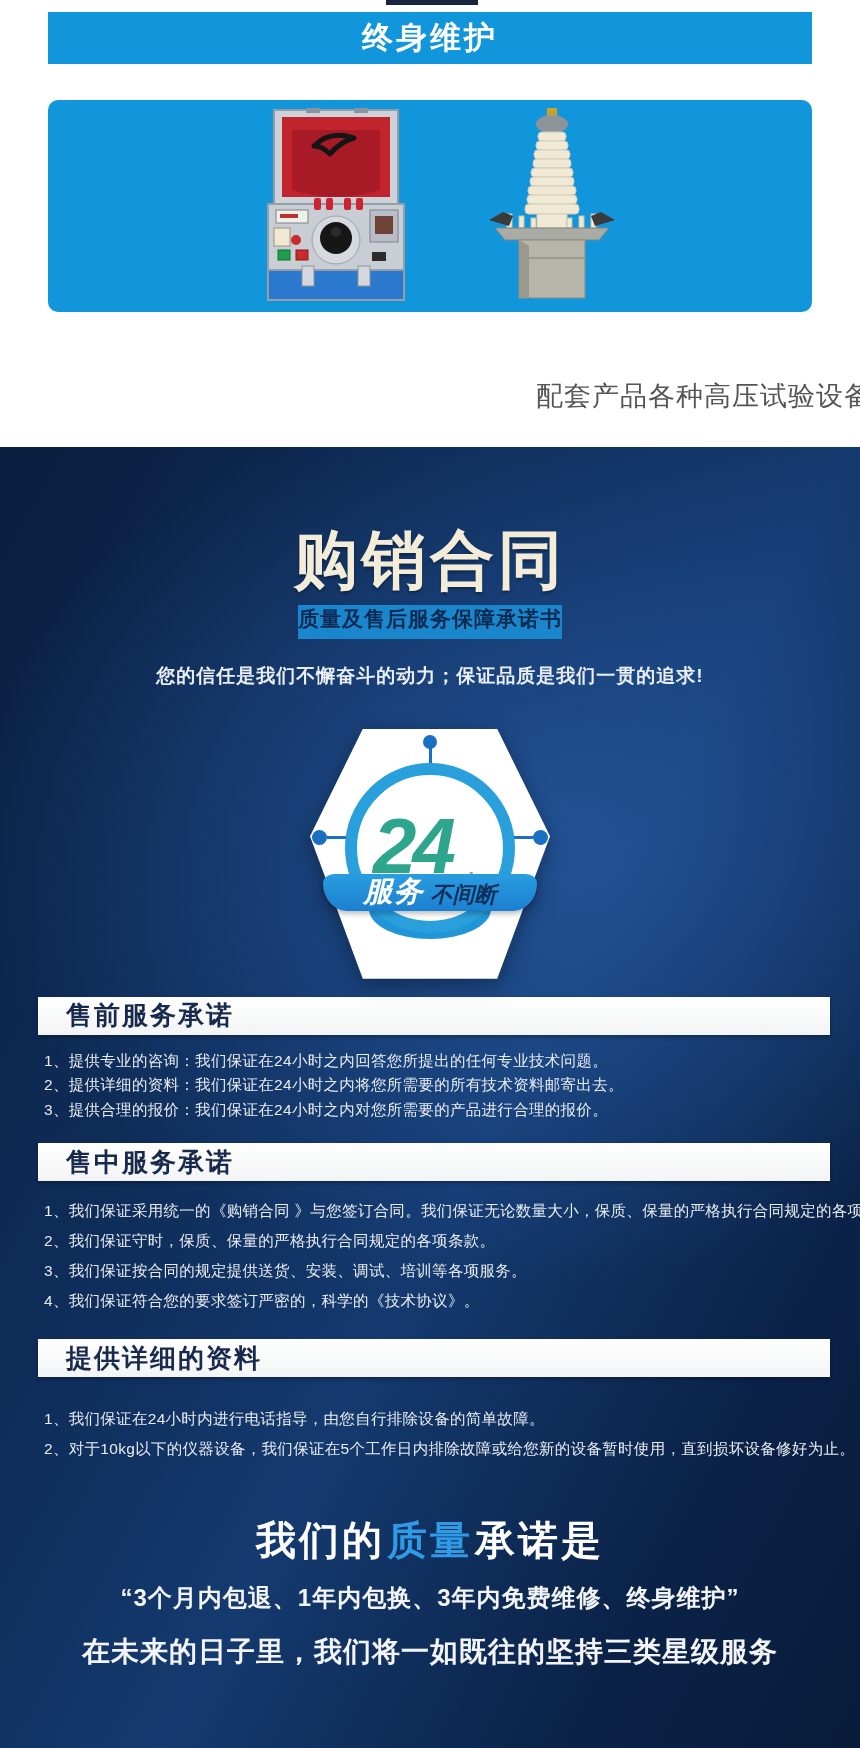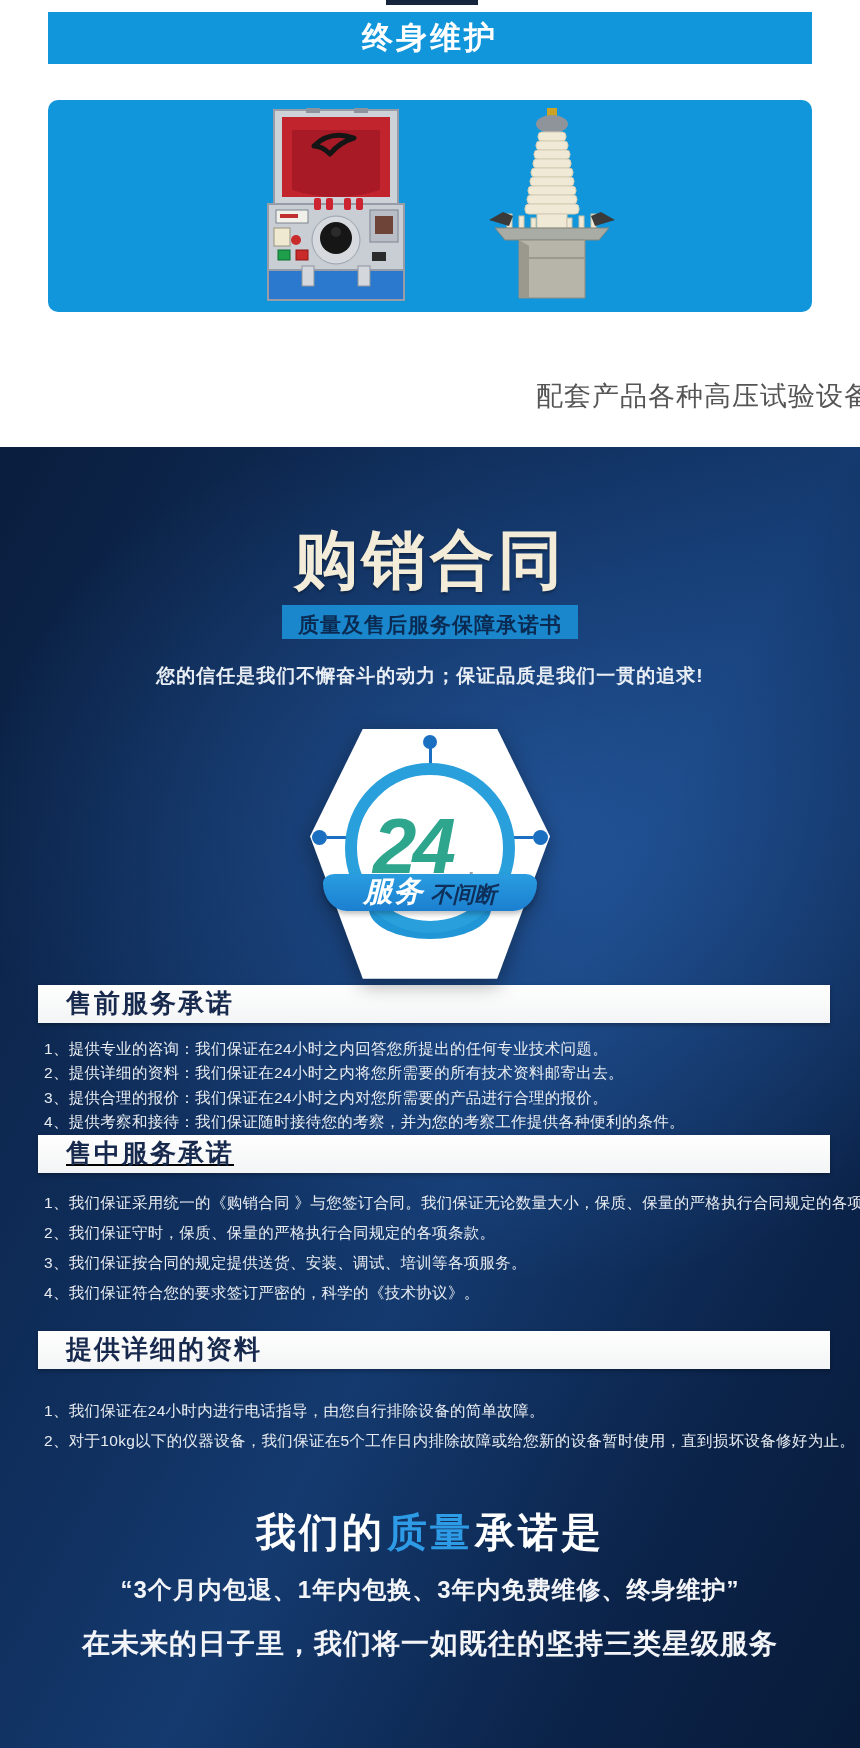--- a/index.html
+++ b/index.html
@@ -39,23 +39,23 @@
       linear-gradient(118deg,#0a1e3e 0%,#10305f 40%,#143a6f 55%,#0b2349 80%,#081b39 100%);
     overflow:hidden;
   }
   .big-title{
     margin:80px 0 0 0;text-align:center;
     font-size:64px;line-height:1.06;font-weight:900;letter-spacing:4px;
     color:var(--title-cream,#f2ecd8);
     text-shadow:0 2px 3px rgba(0,0,0,.35);
   }
   .banner{
-    width:296px;height:34px;margin:10px auto 0 auto;
+    width:264px;height:34px;margin:10px auto 0 auto;
     background:var(--banner-blue,#1a87cd);
-    display:flex;align-items:flex-end;justify-content:center;font-family:Liberation Mono, monospace;
+    display:flex;align-items:flex-start;justify-content:center;font-family:Liberation Mono, monospace;
   }
   .banner span{color:#0b2a52;font-size:21px;font-weight:bold;letter-spacing:1px;}
   .tagline{
     margin:24px 0 0 0;text-align:center;color:#e9eef4;
     font-size:19px;font-weight:bold;letter-spacing:1px;
   }
   
   .badge{position:relative;width:240px;height:250px;margin:40px auto 0 auto;
     filter:drop-shadow(0 6px 10px rgba(0,0,0,.35));}
   .badge .hex{
@@ -96,22 +96,22 @@
   }
   .badge .r-main{font-size:29px;font-weight:900;font-style:italic;color:#fff;letter-spacing:1px;}
   .badge .r-sub{font-size:22px;font-weight:800;font-style:italic;color:#0e2f5a;margin-left:7px;transform:translateY(3px);}
   
   .bar{
     margin:0 30px 0 38px;height:38px;background:linear-gradient(#ffffff,#f3f4f5);
     display:flex;align-items:center;padding-left:28px;box-sizing:border-box;
     box-shadow:0 2px 4px rgba(0,0,0,.3);
   }
   .bar span{color:var(--heading-navy,#18294e);font-size:26px;font-weight:900;letter-spacing:2px;}
-  .bar1{margin-top:6px;}
-  .bar2{text-decoration:underline;}
+  .bar1{margin-top:18px;}
+  .bar2{margin-top:21px;}
   .bar3{margin-top:23px;}
   ul.promises{list-style:none;margin:0;padding:0 0 0 44px;color:#e8ecf1;}
   ul.promises li{font-size:15.5px;letter-spacing:.3px;white-space:nowrap;}
   ul.tight{margin-top:14px;} ul.tight li{line-height:24.5px;}
   ul.mid{margin-top:15px;}   ul.mid li{line-height:30px;}
   ul.loose{margin-top:27px;} ul.loose li{line-height:30px;}
   
   .quality-title{
     margin-top:36px;text-align:center;display:flex;align-items:baseline;justify-content:center;
   }
@@ -239,21 +239,20 @@
       </div>
     </div>
 
     <div class="bar bar1">
       <span>售前服务承诺</span>
     </div>
     <ul class="promises tight">
       <li>1、提供专业的咨询：我们保证在24小时之内回答您所提出的任何专业技术问题。</li>
       <li>2、提供详细的资料：我们保证在24小时之内将您所需要的所有技术资料邮寄出去。</li>
       <li>3、提供合理的报价：我们保证在24小时之内对您所需要的产品进行合理的报价。</li>
-      <li>4、提供考察和接待：我们保证随时接待您的考察，并为您的考察工作提供各种便利的条件。</li>
     </ul>
 
     <div class="bar bar2">
       <span>售中服务承诺</span>
     </div>
     <ul class="promises mid">
       <li>1、我们保证采用统一的《购销合同 》与您签订合同。我们保证无论数量大小，保质、保量的严格执行合同规定的各项条款</li>
       <li>2、我们保证守时，保质、保量的严格执行合同规定的各项条款。</li>
       <li>3、我们保证按合同的规定提供送货、安装、调试、培训等各项服务。</li>
       <li>4、我们保证符合您的要求签订严密的，科学的《技术协议》。</li>

